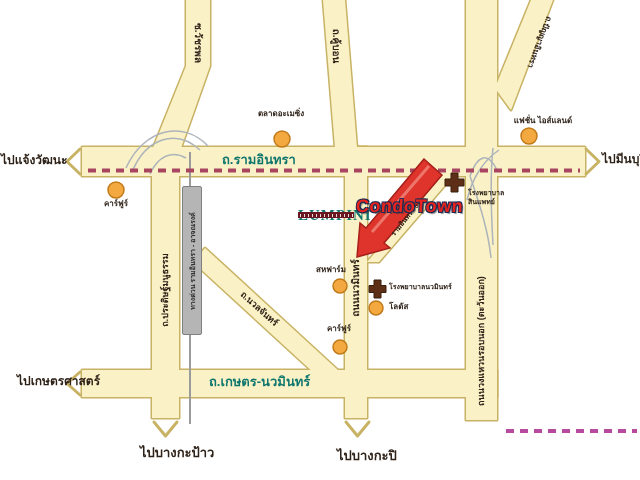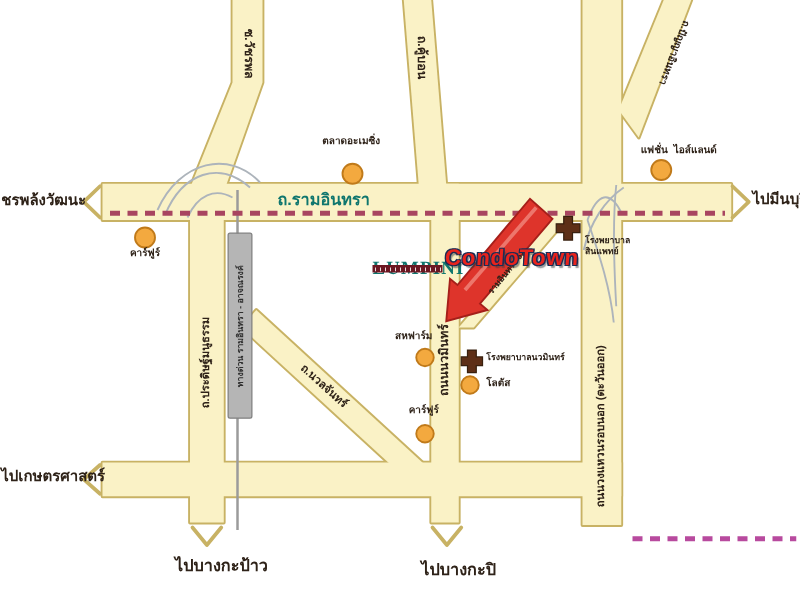--- a/index.html
+++ b/index.html
@@ -6,21 +6,21 @@
   .stage{position:relative;width:640px;height:480px;background:#ffffff;overflow:hidden;
          font-family:"Liberation Sans","DejaVu Sans",sans-serif;color:#2e2218;}
   svg{position:absolute;left:0;top:0;}
   .rd-stroke *{fill:#FAF2C6;stroke:#C8B264;stroke-width:3;stroke-linejoin:round;}
   .rd-fill *{fill:#FAF2C6;stroke:none;}
   .chev{fill:none;stroke:#C8B264;stroke-width:3;stroke-linecap:round;stroke-linejoin:round;}
   .ramp{fill:none;stroke:#ADB4BB;stroke-width:1.5;}
   .poi{fill:#F3A93F;stroke:#C07A1A;stroke-width:1.5;}
   .cross{fill:#5E2F17;stroke:#38200F;stroke-width:1;}
   .lbl{position:absolute;white-space:nowrap;font-weight:bold;line-height:1.25;}
-  .clbl{position:absolute;white-space:nowrap;font-weight:bold;line-height:1.25;transform:translate(-50%,-50%);font-family:Liberation Mono, monospace;}
+  .clbl{position:absolute;white-space:nowrap;font-weight:bold;line-height:1.25;transform:translate(-50%,-50%);}
   .vlbl{position:absolute;white-space:nowrap;font-weight:bold;line-height:1;transform:translate(-50%,-50%) rotate(-90deg);}
   .s7{font-size:7px;} .s8{font-size:8px;} .s9{font-size:9px;} .s10{font-size:10px;}
   .s12{font-size:12px;} .s13{font-size:13px;} .s14{font-size:14px;font-weight:800;}
   .roadname{font-size:13px;font-weight:bold;color:#0f766e;}
   .badge{position:absolute;left:182px;top:186px;width:18px;height:147px;background:#B5B5B5;
          border:1px solid #808080;border-radius:2px;}
   .badge span{position:absolute;left:50%;top:50%;transform:translate(-50%,-50%) rotate(-90deg);
               white-space:nowrap;font-size:7px;font-weight:bold;color:#2f2f2f;}
   .brand{position:absolute;left:298px;top:208px;font-family:"Liberation Serif","DejaVu Serif",serif;
          font-size:15px;font-weight:bold;letter-spacing:1px;color:#0f766e;line-height:1;}
@@ -97,20 +97,21 @@
     <circle class="poi" cx="376" cy="308" r="7"></circle>
     <circle class="poi" cx="340" cy="347" r="7"></circle>
 
     <path class="cross" d="M451,173 L458,173 L458,179 L464,179 L464,186 L458,186 L458,192 L451,192 L451,186 L445,186 L445,179 L451,179 Z"></path>
     <path class="cross" d="M374,280 L381,280 L381,285.5 L386,285.5 L386,292.5 L381,292.5 L381,298 L374,298 L374,292.5 L369,292.5 L369,285.5 L374,285.5 Z"></path>
 
     <path d="M506,431 L637,431" stroke="#B84A9E" stroke-width="4" stroke-dasharray="8 6" fill="none"></path>
   </svg>
 
   <div class="lbl roadname" style="left:222px;top:152px;">ถ.รามอินทรา</div>
+  <div class="lbl roadname" style="left:209px;top:374px;">ถ.เกษตร-นวมินทร์</div>
 
   <div class="vlbl s10" style="left:198px;top:43px;transform:translate(-50%,-50%) rotate(90deg);">ซ.วัชรพล</div>
   <div class="vlbl s10" style="left:336px;top:46px;transform:translate(-50%,-50%) rotate(90deg);">ถ.คู้บอน</div>
   <div class="vlbl s8" style="left:539px;top:42px;transform:translate(-50%,-50%) rotate(111deg);">ถ.ปัญญาอินทรา</div>
   <div class="vlbl s9" style="left:165px;top:290px;">ถ.ประดิษฐ์มนูธรรม</div>
   <div class="vlbl s10" style="left:356px;top:288px;">ถนนนวมินทร์</div>
   <div class="vlbl s9" style="left:481px;top:341px;">ถนนวงแหวนรอบนอก (ตะวันออก)</div>
   <div class="vlbl s9" style="left:259px;top:309px;transform:translate(-50%,-50%) rotate(42deg);">ถ.นวลจันทร์</div>
   <div class="vlbl s7" style="left:406px;top:218px;transform:translate(-50%,-50%) rotate(-51deg);">รามอินทรา 52</div>
 
@@ -123,23 +124,23 @@
   <div class="clbl s8" style="left:543px;top:121px;">แฟชั่น ไอส์แลนด์</div>
   <div class="clbl s8" style="left:331px;top:270px;">สหฟาร์ม</div>
   <div class="lbl s7" style="left:468px;top:189px;">
     <div>โรงพยาบาล</div>
     <div>สินแพทย์</div>
   </div>
   <div class="lbl s7" style="left:389px;top:283px;">โรงพยาบาลนวมินทร์</div>
   <div class="lbl s8" style="left:389px;top:302px;">โลตัส</div>
   <div class="clbl s8" style="left:339px;top:329px;">คาร์ฟูร์</div>
 
-  <div class="lbl s12" style="left:1px;top:153px;">ชรพล้งวัฒนะ</div>
+  <div class="lbl s12" style="left:1px;top:153px;">ไปแจ้งวัฒนะ</div>
   <div class="lbl s12" style="left:602px;top:152px;">ไปมีนบุรี</div>
-  <div class="lbl s12" style="left:1px;top:374px;">ไปเกษตรศาสตร์</div>
+  <div class="lbl s12" style="left:1px;top:374px;padding-left:16px;">ไปเกษตรศาสตร์</div>
   <div class="lbl s13" style="left:140px;top:445px;">ไปบางกะป้าว</div>
   <div class="lbl s13" style="left:337px;top:448px;">ไปบางกะปิ</div>
 
 
   <div class="brand">LUMPINI</div>
   <div class="brandbar"></div>
   <div class="product">CondoTown</div>
 
 </div>
 

